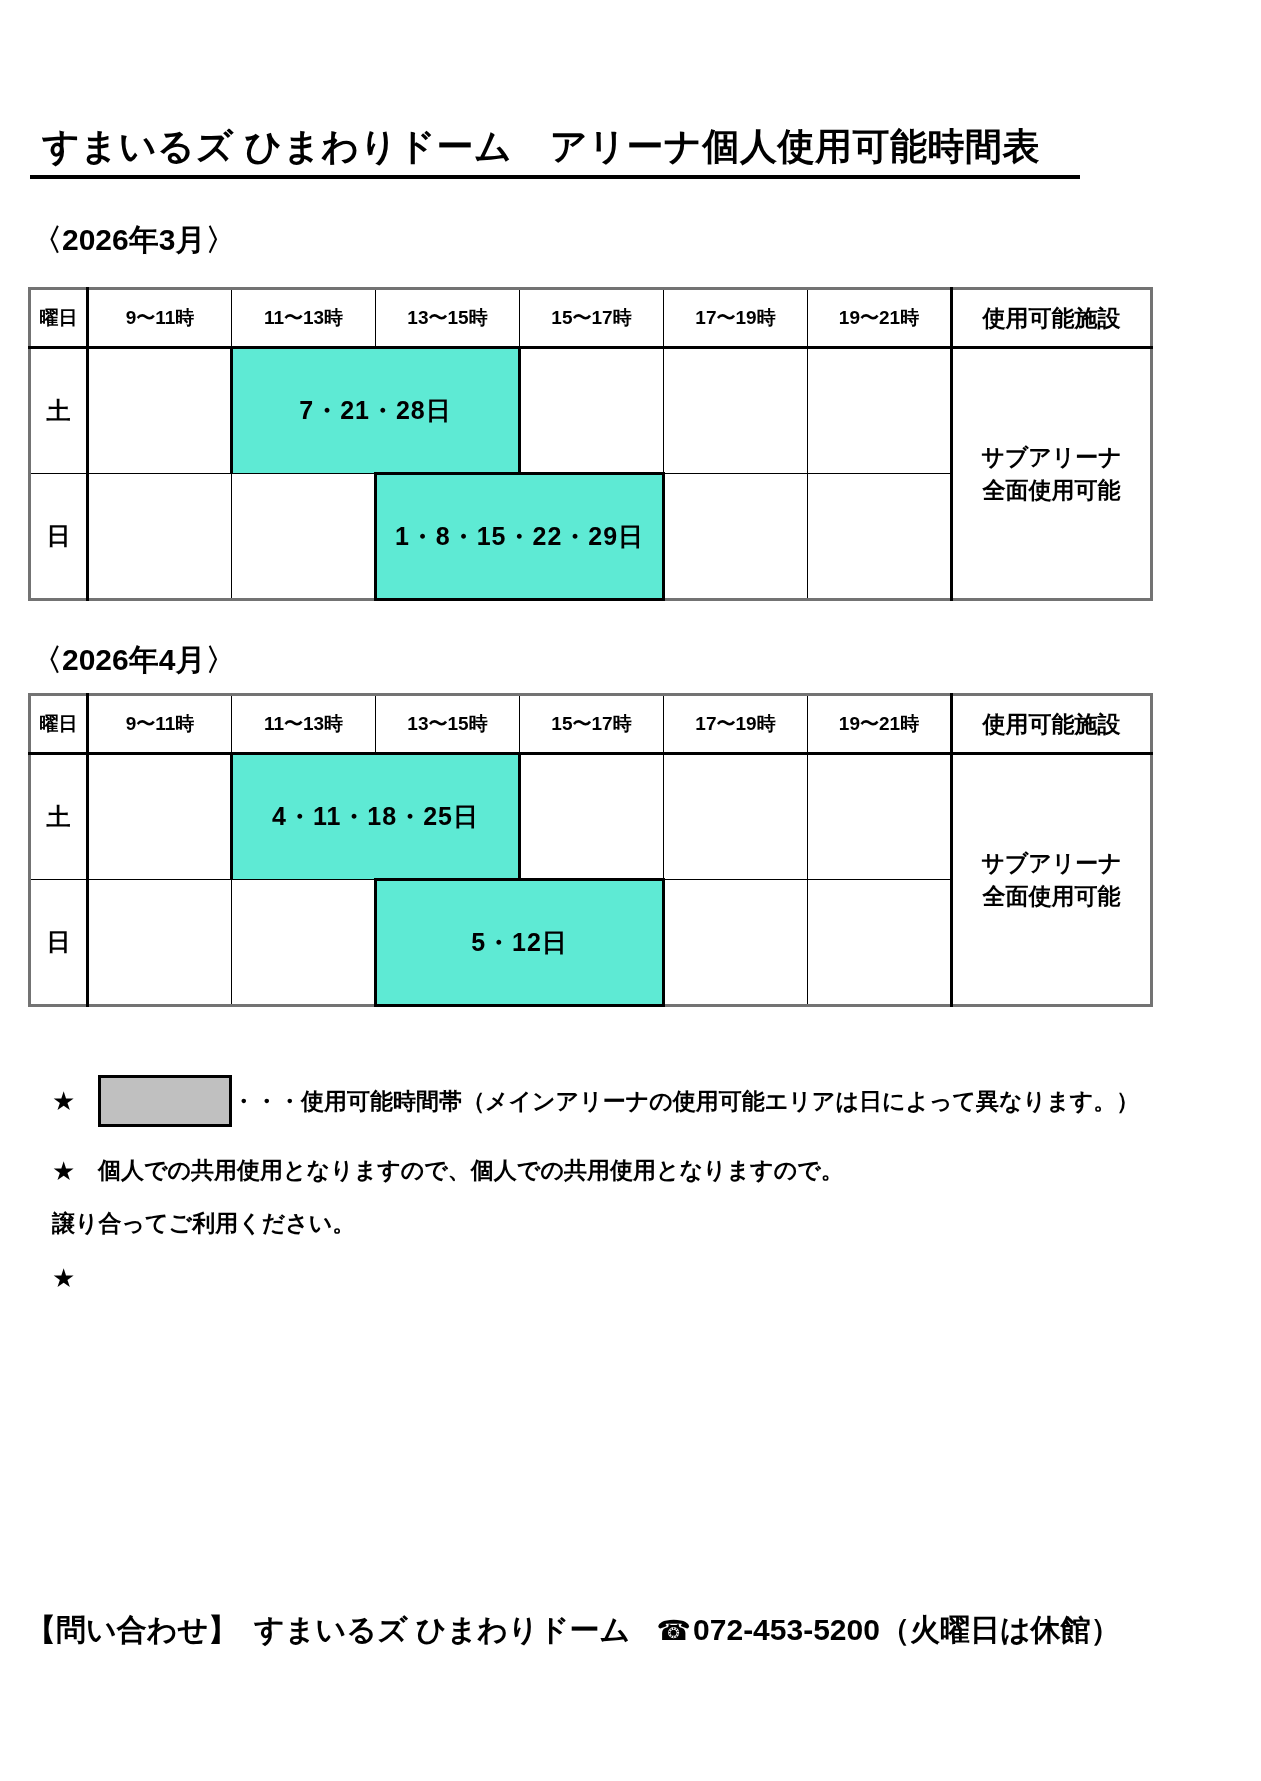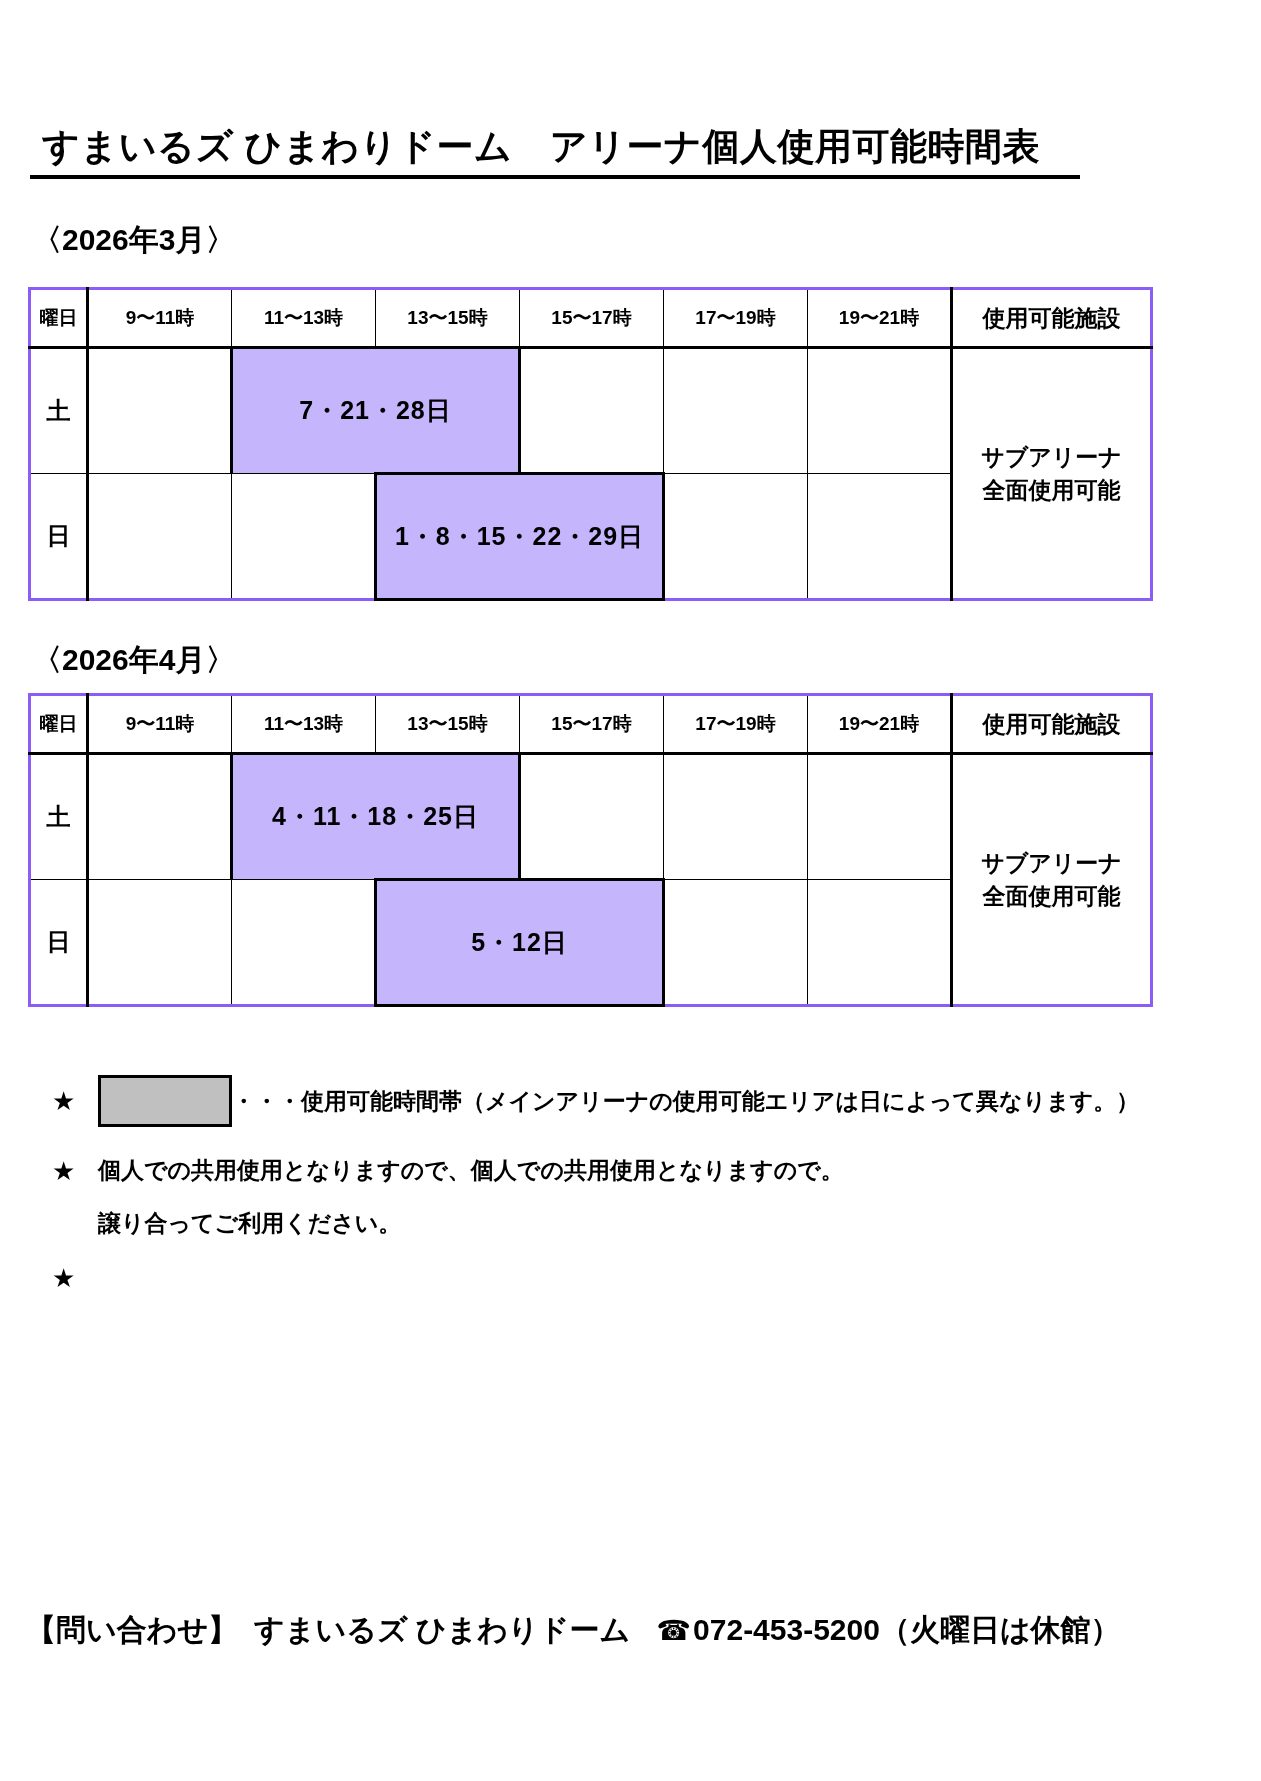--- a/index.html
+++ b/index.html
@@ -53,21 +53,21 @@
     white-space: nowrap;
   }
   #month-1-heading { left: 32px; top: 220px; }
   #month-2-heading { left: 32px; top: 640px; }
 
   
   .sched-table {
     position: absolute;
     border-collapse: collapse;
     table-layout: fixed;
-    border: 3px solid #8b5cf6;
+    border: 3px solid #737373;
   }
   #table-march { left: 28px; top: 287px; width: 1060px; }
   #table-april { left: 28px; top: 693px; width: 1060px; }
 
   .sched-table col.c-day   { width: 58px; }
   .sched-table col.c-slot  { width: 144px; }
   .sched-table col.c-fac   { width: 200px; }
 
   .sched-table th,
   .sched-table td {
@@ -99,21 +99,21 @@
   }
   .sched-table tbody td.fac-cell {
     font-size: 23px;
     line-height: 1.4;
     border-left: 3px solid #000;
   }
   .sched-table tbody tr.row-sat td {
     border-bottom: 1px solid #000;
   }
   .sched-table tbody td.shaded {
-    background: #c4b5fd;
+    background: #5eead4;
     border: 3px solid #000;
     font-size: 25px;
     letter-spacing: 1px;
   }
   .sched-table tbody td.empty { background: #ffffff; }
 
   
   .notes {
     position: absolute;
     left: 52px;
@@ -143,21 +143,21 @@
     font-size: 23px;
     font-weight: bold;
     margin-left: 0;
     white-space: nowrap;
   }
   .note-text {
     font-size: 23px;
     font-weight: bold;
     white-space: nowrap;
   }
-  .note-row.indent-row { margin-left: 46px; margin-top: 22px; margin-bottom: 26px; }
+  .note-row.indent-row { margin-top: 22px; margin-bottom: 26px; }
   .note-row.spaced { margin-top: 28px; }
 
   
   .footer {
     position: absolute;
     left: 26px;
     top: 1610px;
     width: 1200px;
     font-size: 30px;
     font-weight: bold;

